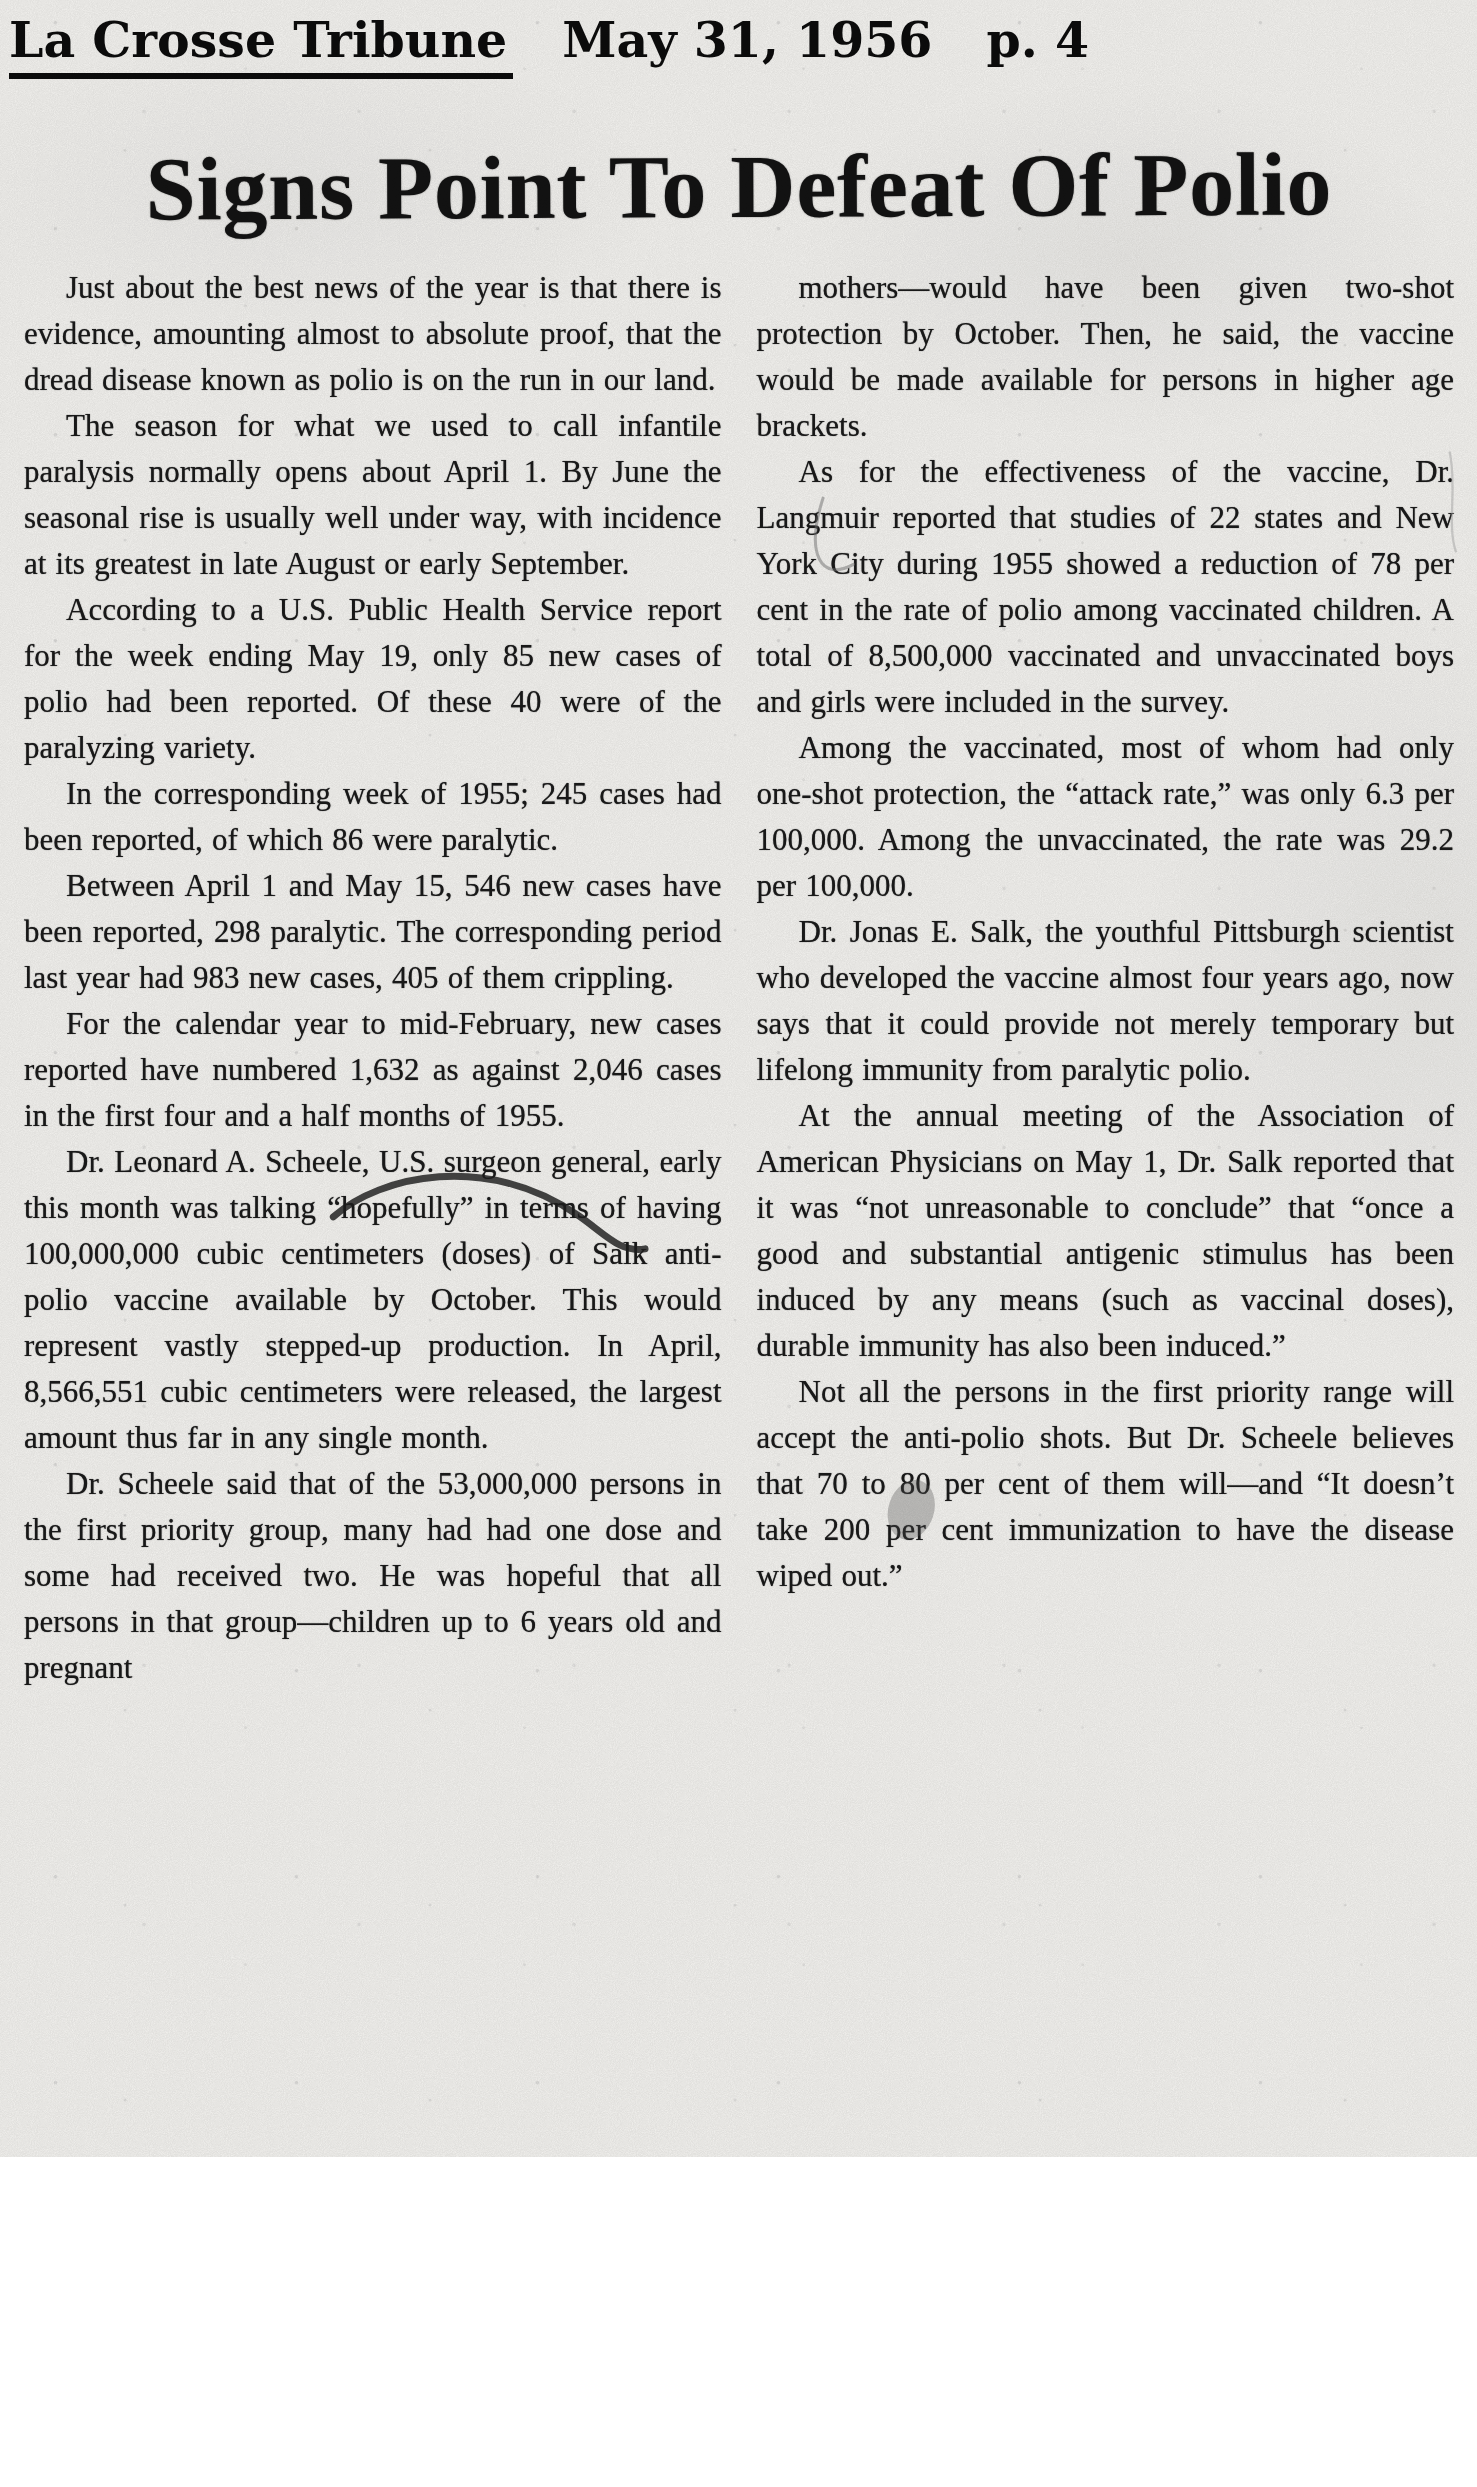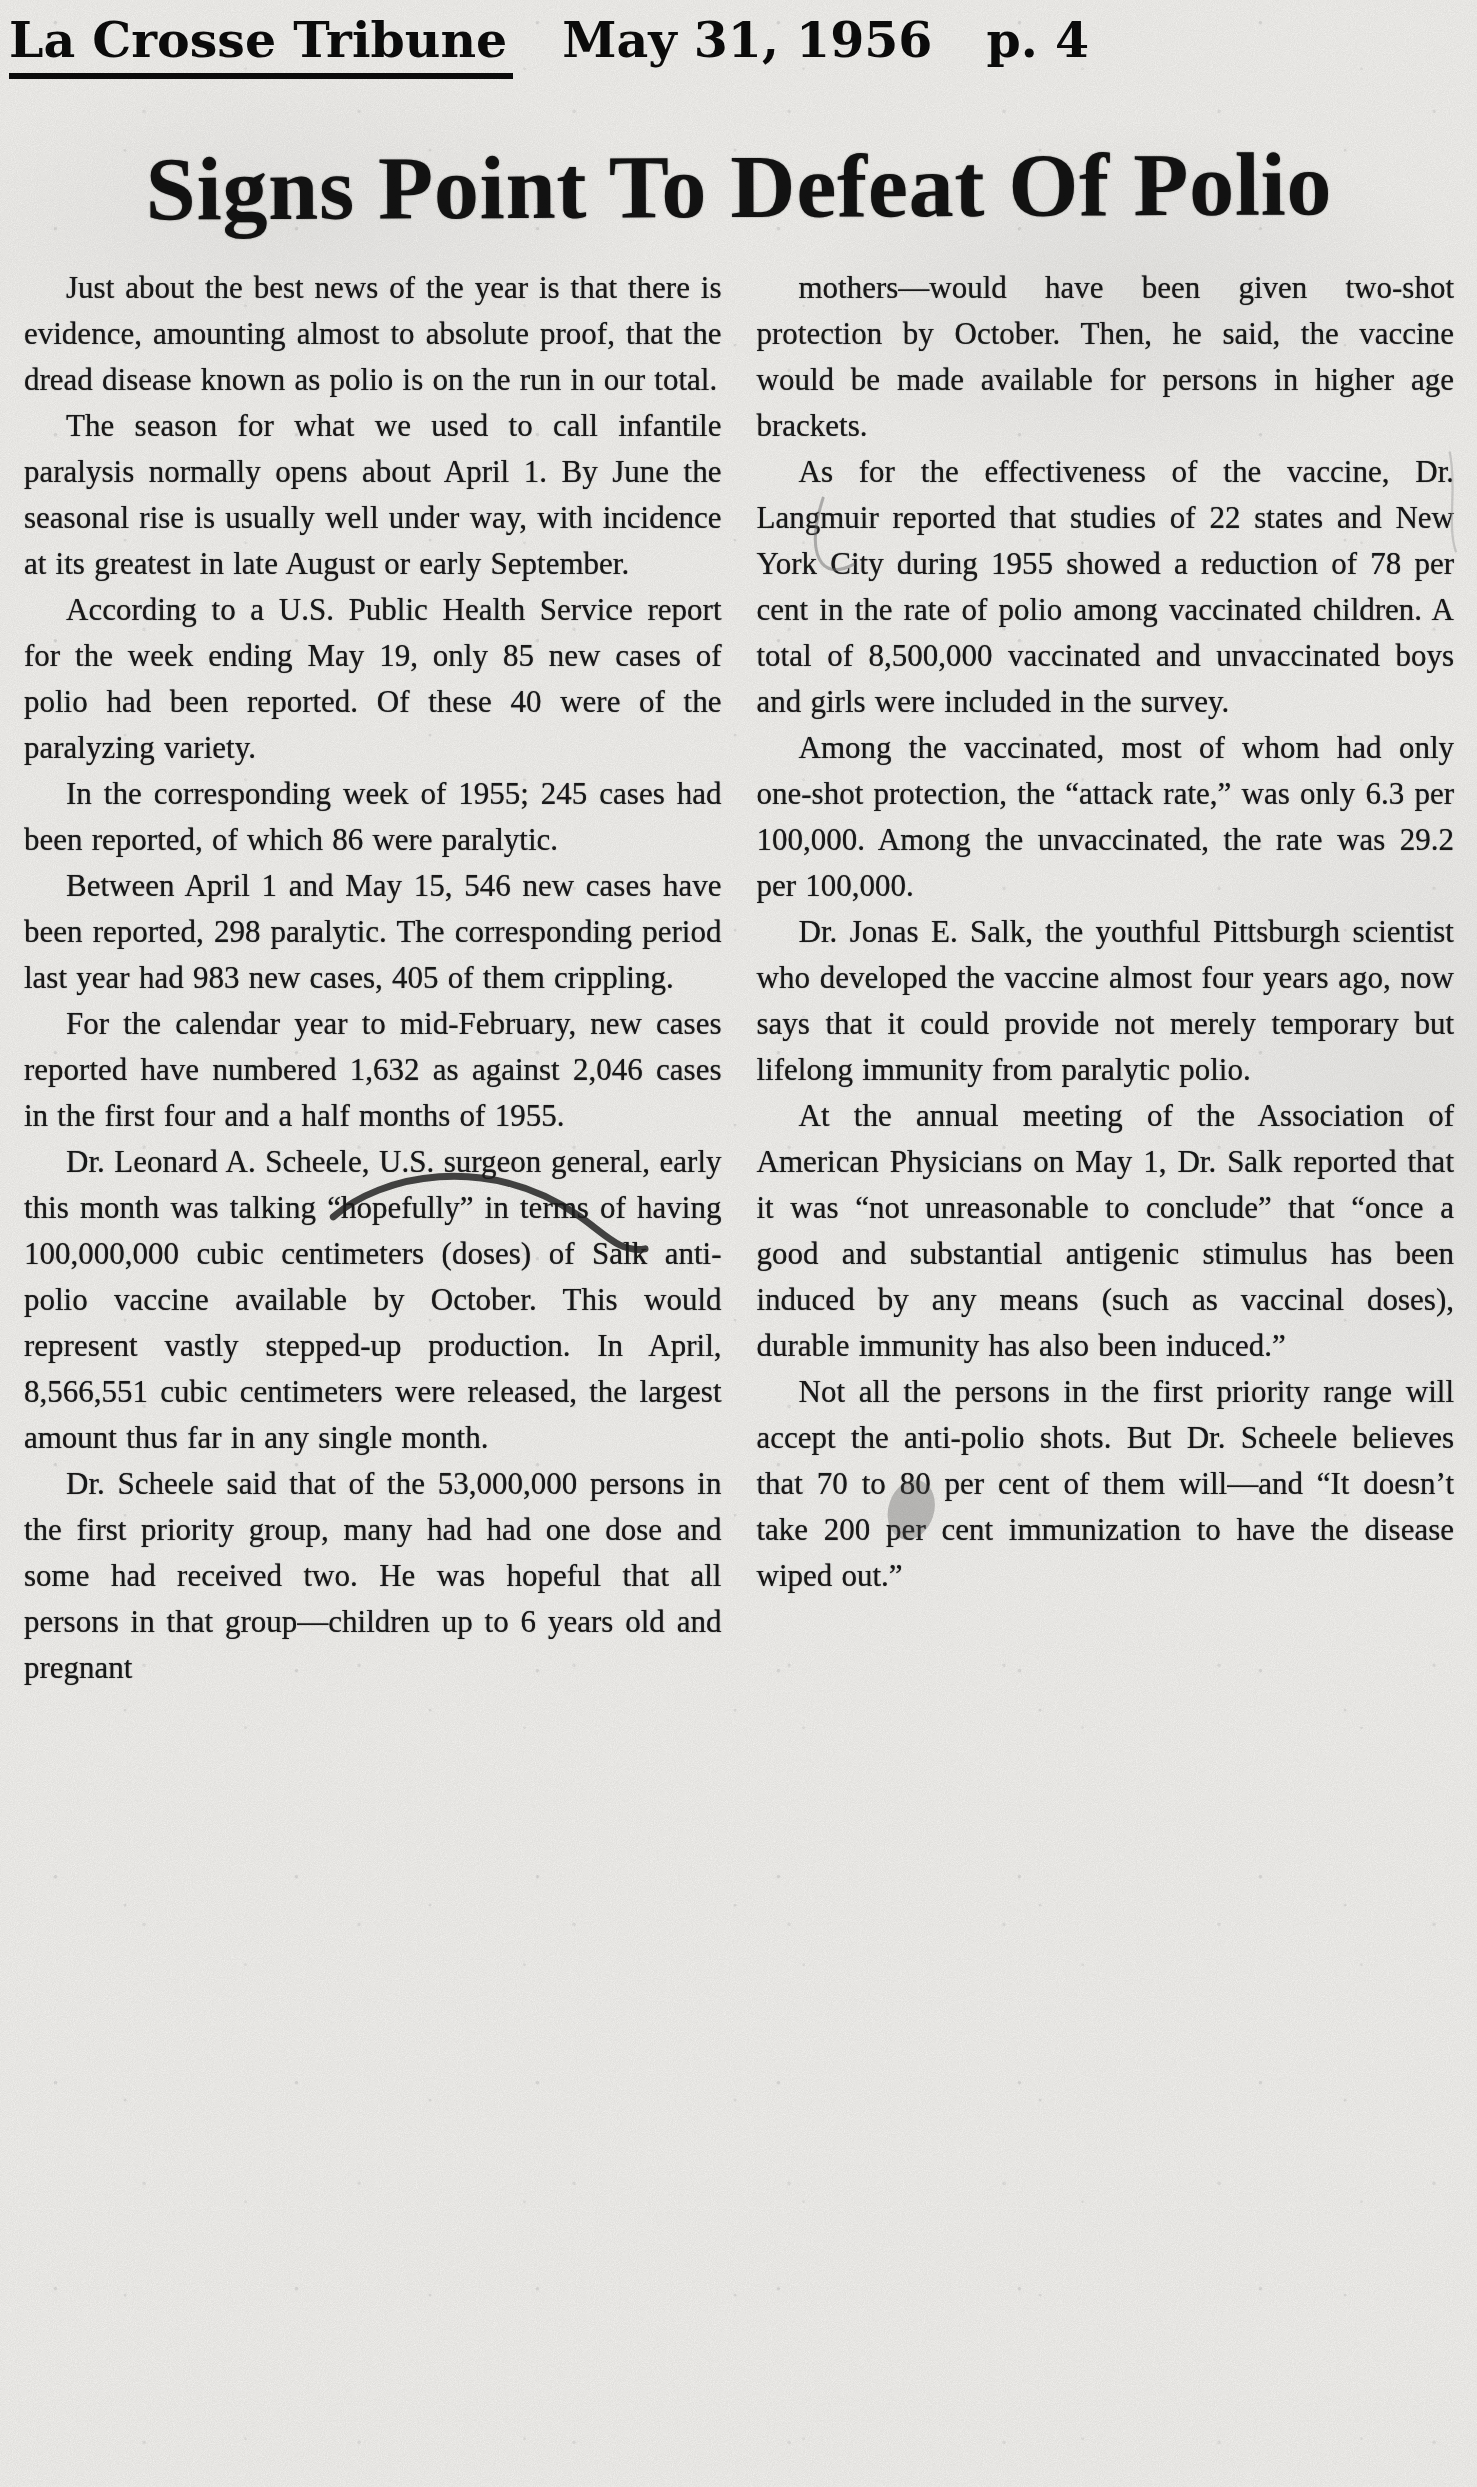--- a/index.html
+++ b/index.html
@@ -1,19 +1,19 @@
 <!DOCTYPE html>
 <html lang="en" style="font-size:12px"><head>
 <meta charset="utf-8">
 <style>
   html,body{margin:0;padding:0;background:#ffffff;}
   .page{
     position:relative;
     width:1478px;
-    height:2487px;
+    height:2157px;
     overflow:hidden;
     background-color:#fcfbf8;
     background-image:
       radial-gradient(circle 1.5px at 23% 11%, rgba(20,20,20,.10) 0 1.1px, transparent 2.3px),
       radial-gradient(circle 1.5px at 67% 43%, rgba(20,20,20,.08) 0 1.1px, transparent 2.3px),
       radial-gradient(circle 1.1px at 41% 77%, rgba(20,20,20,.09) 0 0.8px, transparent 1.9px),
       radial-gradient(circle 1.1px at 88% 29%, rgba(20,20,20,.07) 0 0.8px, transparent 1.9px),
       radial-gradient(ellipse 472px 259px at 76% 12%, rgba(60,60,60,.055), transparent 70%),
       radial-gradient(ellipse 380px 532px at 96% 45%, rgba(60,60,60,.05), transparent 75%),
       radial-gradient(ellipse 532px 228px at 20% 9%, rgba(60,60,60,.04), transparent 70%);
@@ -83,21 +83,21 @@
     <span class="pub">La Crosse Tribune</span>
     <span class="date">May 31, 1956</span>
     <span class="pagenum">p. 4</span>
   </div>
 
   <div class="article">
     <h1 class="headline">Signs Point To Defeat Of Polio</h1>
 
     <div class="columns">
       <div class="col">
-        <p>Just about the best news of the year is that there is evidence, amounting almost to absolute proof, that the dread disease known as polio is on the run in our total.</p>
+        <p>Just about the best news of the year is that there is evidence, amounting almost to absolute proof, that the dread disease known as polio is on the run in our land.</p>
         <p>The season for what we used to call infantile paralysis normally opens about April 1. By June the seasonal rise is usually well under way, with incidence at its greatest in late August or early September.</p>
         <p>According to a U.S. Public Health Service report for the week ending May 19, only 85 new cases of polio had been reported. Of these 40 were of the paralyzing variety.</p>
         <p>In the corresponding week of 1955; 245 cases had been reported, of which 86 were paralytic.</p>
         <p>Between April 1 and May 15, 546 new cases have been reported, 298 paralytic. The corresponding period last year had 983 new cases, 405 of them crippling.</p>
         <p>For the calendar year to mid-February, new cases reported have numbered 1,632 as against 2,046 cases in the first four and a half months of 1955.</p>
         <p>Dr. Leonard A. Scheele, U.S. surgeon general, early this month was talking “hopefully” in terms of having 100,000,000 cubic centimeters (doses) of Salk anti-polio vaccine available by October. This would represent vastly stepped-up production. In April, 8,566,551 cubic centimeters were released, the largest amount thus far in any single month.</p>
         <p>Dr. Scheele said that of the 53,000,000 persons in the first priority group, many had had one dose and some had received two. He was hopeful that all persons in that group—children up to 6 years old and pregnant</p>
       </div>
       <div class="col">
         <p>mothers—would have been given two-shot protection by October. Then, he said, the vaccine would be made available for persons in higher age brackets.</p>

